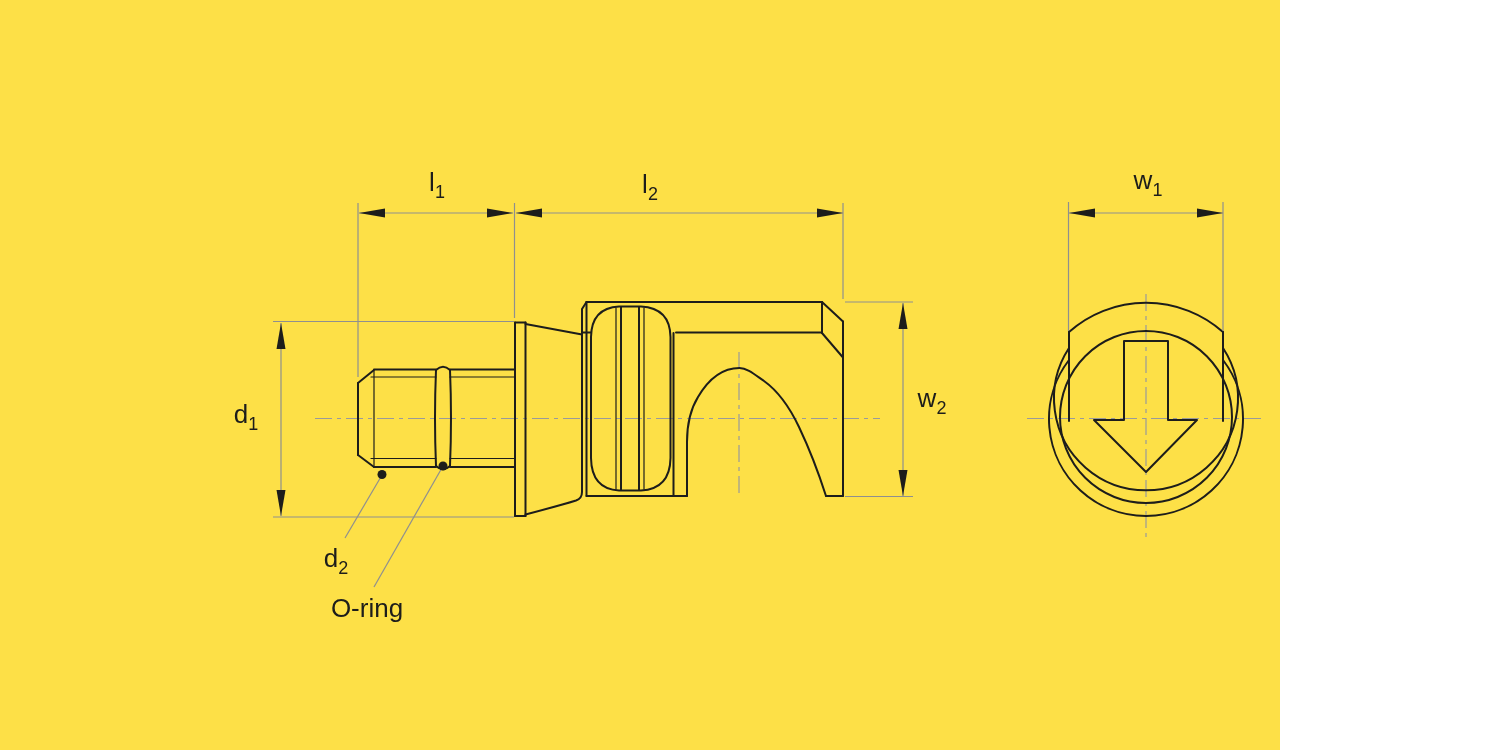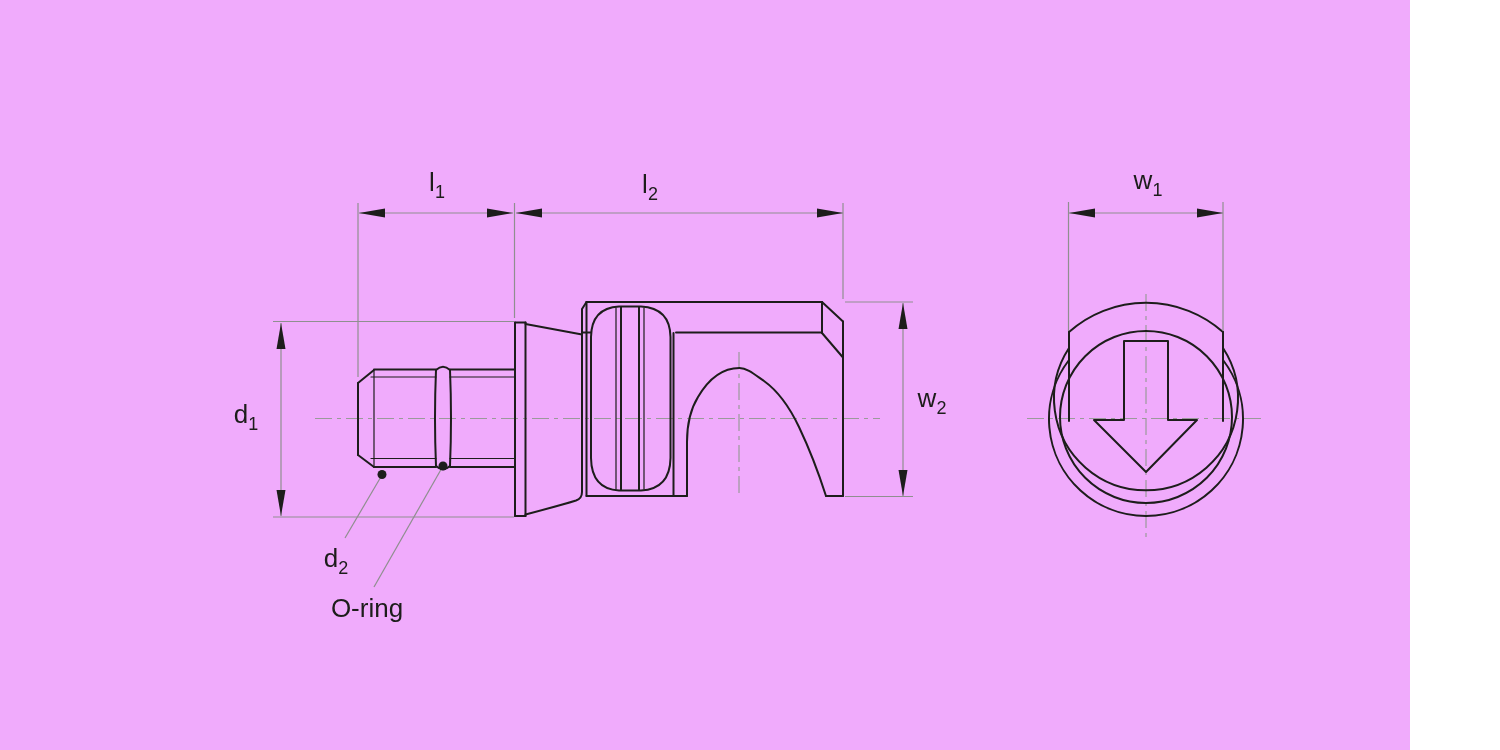--- a/index.html
+++ b/index.html
@@ -1,16 +1,16 @@
 <!DOCTYPE html>
 <html><head>
 <meta charset="utf-8">
 <style>
   html,body{margin:0;padding:0;background:#ffffff;}
-  .stage{position:relative;width:1410px;height:750px;background:#f0abfc;overflow:hidden;
+  .stage{position:relative;width:1280px;height:750px;background:#fde047;overflow:hidden;
          font-family:"Liberation Sans", sans-serif;}
   svg{display:block}
   .edge{stroke:#1d1d1b;stroke-width:2;fill:none;stroke-linejoin:round;stroke-linecap:round;}
   .edge-thin{stroke:#1d1d1b;stroke-width:1.2;fill:none;stroke-linecap:round;}
   .dim{stroke:#8f8f8f;stroke-width:1.2;fill:none;}
   .cl{stroke:#9a9a9a;stroke-width:1.2;fill:none;stroke-dasharray:17 5 4 5;}
   .arrowhead{fill:#1d1d1b;stroke:none;}
   .dot{fill:#1d1d1b;stroke:none;}
   text{fill:#1d1d1b;font-family:"Liberation Sans", sans-serif;font-size:26px;}
   .sub{font-size:18px;}

